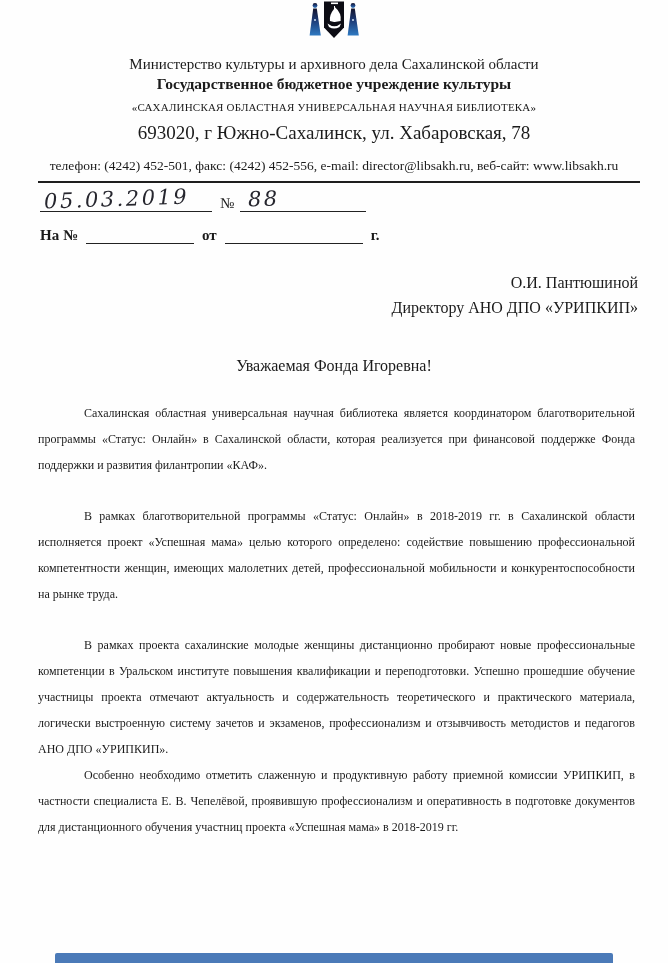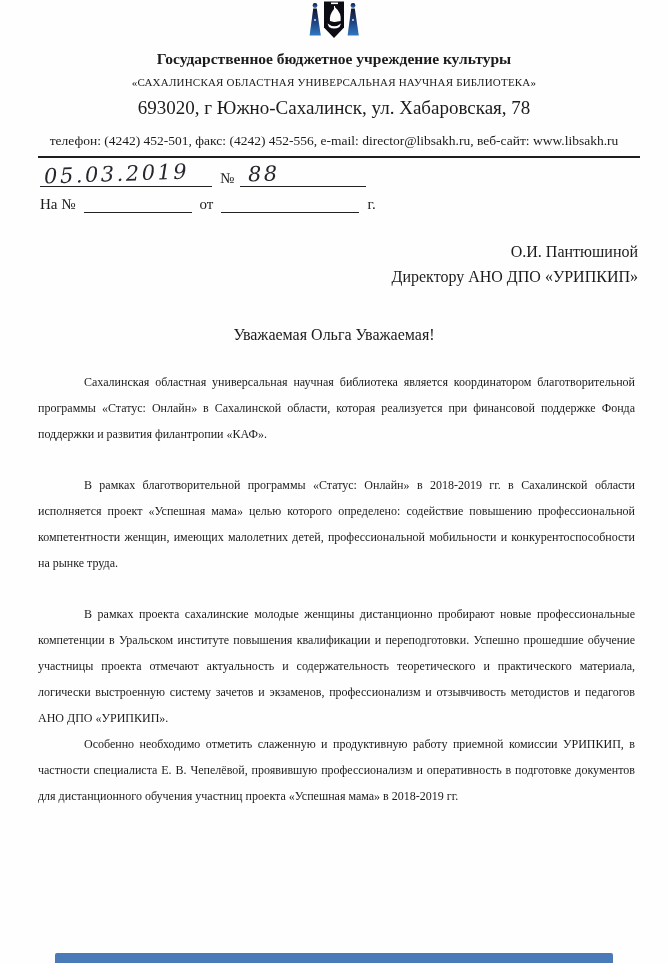--- a/index.html
+++ b/index.html
@@ -25,21 +25,21 @@
   .date-row { height:30px; }
   .hw {
     font-family:"DejaVu Serif", serif; font-style:italic;
     font-size:21px; letter-spacing:2.5px; color:#26262e;
     display:inline-block; transform:rotate(-2deg);
   }
   .uline { display:inline-block; border-bottom:1.6px solid #222; vertical-align:bottom; }
   .u-date { width:168px; padding-left:4px; }
   .u-num  { width:118px; padding-left:8px; margin-left:6px; }
   .num-sign { font-size:15px; margin-left:8px; }
-  .reply-row { margin-top:4px; font-size:15px; }
+  .reply-row { margin-top:10px; font-size:15px;font-weight:bold; }
   .blank { display:inline-block; border-bottom:1.6px solid #222; height:14px; vertical-align:bottom; }
   .b1 { width:108px; margin:0 8px 0 8px; }
   .b2 { width:138px; margin:0 8px 0 8px; }
 
   
   .recipient { text-align:right; margin:26px 30px 0 0; font-size:16px; line-height:25px; }
 
   
   .salutation { text-align:center; margin-top:37px; font-size:16px; }
   .body { margin:25px 33px 0 38px; font-size:12px; line-height:26px; text-align:justify; }
@@ -79,20 +79,21 @@
         <path d="M20,1.5 h20 v26 l-10,10.5 l-10,-10.5 z" fill="#0c0c14"></path>
         <path d="M30.5,6 v16" stroke="#ffffff" stroke-width="1"></path>
         <path d="M30.8,7 q7,6 5.8,14 l-5.8,1 z" fill="#ffffff"></path>
         <path d="M30,9 q-5,6 -4,12 l4,1 z" fill="#ffffff"></path>
         <path d="M23.5,23.5 q7,5.5 13.5,0 l-1.5,3.5 q-5.5,3 -10.5,0 z" fill="#ffffff"></path>
         <rect x="27" y="2.5" width="7" height="1.6" fill="#ffffff"></rect>
       </svg>
     </span>
   </div>
   <div class="hdr">
+    <div class="ministry">Министерство культуры и архивного дела Сахалинской области</div>
     <div class="org-type">Государственное бюджетное учреждение культуры</div>
     <div class="org-name">«САХАЛИНСКАЯ ОБЛАСТНАЯ УНИВЕРСАЛЬНАЯ НАУЧНАЯ БИБЛИОТЕКА»</div>
     <div class="address">693020, г Южно-Сахалинск, ул. Хабаровская, 78</div>
     <div class="contacts">телефон: (4242) 452-501, факс: (4242) 452-556, e-mail: director@libsakh.ru, веб-сайт: www.libsakh.ru</div>
   </div>
   <hr class="rule">
 
   <div class="ref">
     <div class="date-row">
       <span class="uline u-date"><span class="hw">05.03.2019</span></span><span class="num-sign">№</span><span class="uline u-num"><span class="hw">88</span></span>
@@ -100,21 +101,21 @@
     <div class="reply-row">
       <span>На №</span><span class="blank b1"></span><span>от</span><span class="blank b2"></span><span>г.</span>
     </div>
   </div>
 
   <div class="recipient">
     <div>О.И. Пантюшиной</div>
     <div>Директору АНО ДПО «УРИПКИП»</div>
   </div>
 
-  <div class="salutation">Уважаемая Ольга Уважаемая!</div>
+  <div class="salutation">Уважаемая Фонда Игоревна!</div>
 
   <div class="body">
     <p>Сахалинская областная универсальная научная библиотека является координатором благотворительной программы «Статус: Онлайн» в Сахалинской области, которая реализуется при финансовой поддержке Фонда поддержки и развития филантропии «КАФ».</p>
     <p>В рамках благотворительной программы «Статус: Онлайн» в 2018-2019 гг. в Сахалинской области исполняется проект «Успешная мама» целью которого определено: содействие повышению профессиональной компетентности женщин, имеющих малолетних детей, профессиональной мобильности и конкурентоспособности на рынке труда.</p>
     <p>В рамках проекта сахалинские молодые женщины дистанционно пробирают новые профессиональные компетенции в Уральском институте повышения квалификации и переподготовки. Успешно прошедшие обучение участницы проекта отмечают актуальность и содержательность теоретического и практического материала, логически выстроенную систему зачетов и экзаменов, профессионализм и отзывчивость методистов и педагогов АНО ДПО «УРИПКИП».</p>
     <p class="cont">Особенно необходимо отметить слаженную и продуктивную работу приемной комиссии УРИПКИП, в частности специалиста Е. В. Чепелёвой, проявившую профессионализм и оперативность в подготовке документов для дистанционного обучения участниц проекта «Успешная мама» в 2018-2019 гг.</p>
 
   </div>
 
   <div class="bottom-bar"></div>

